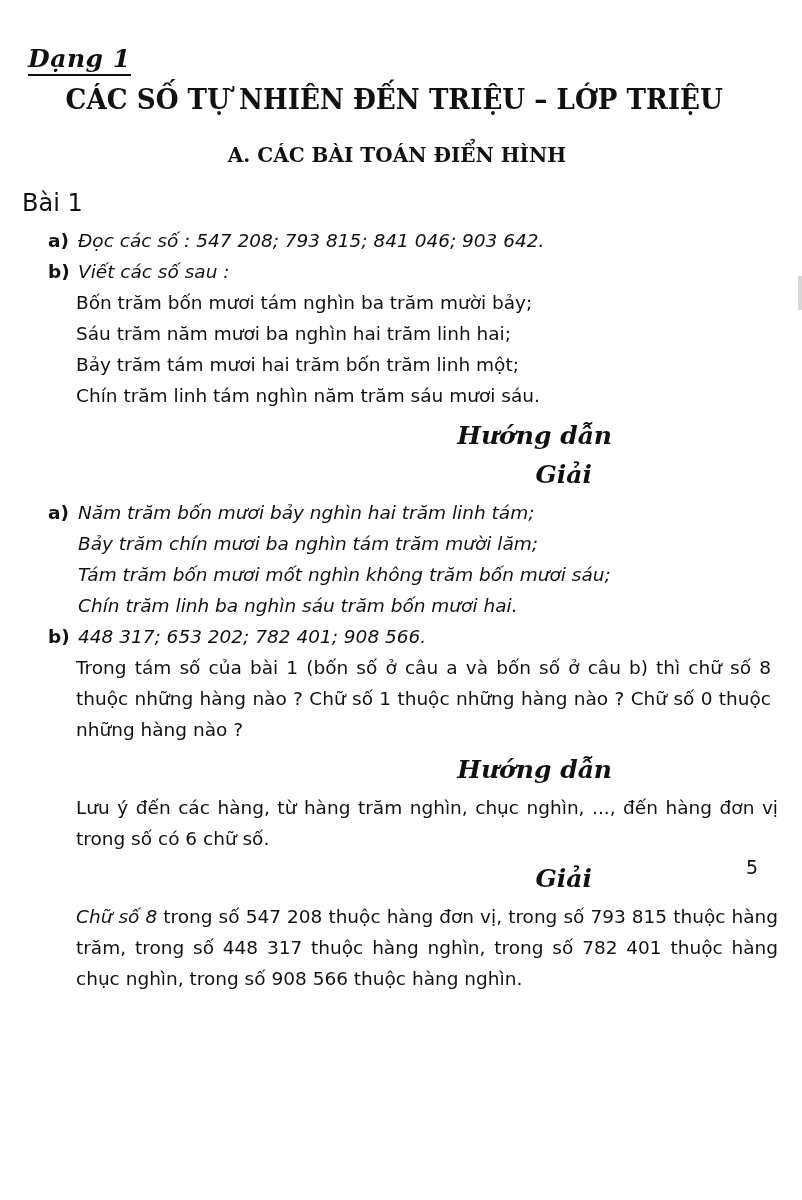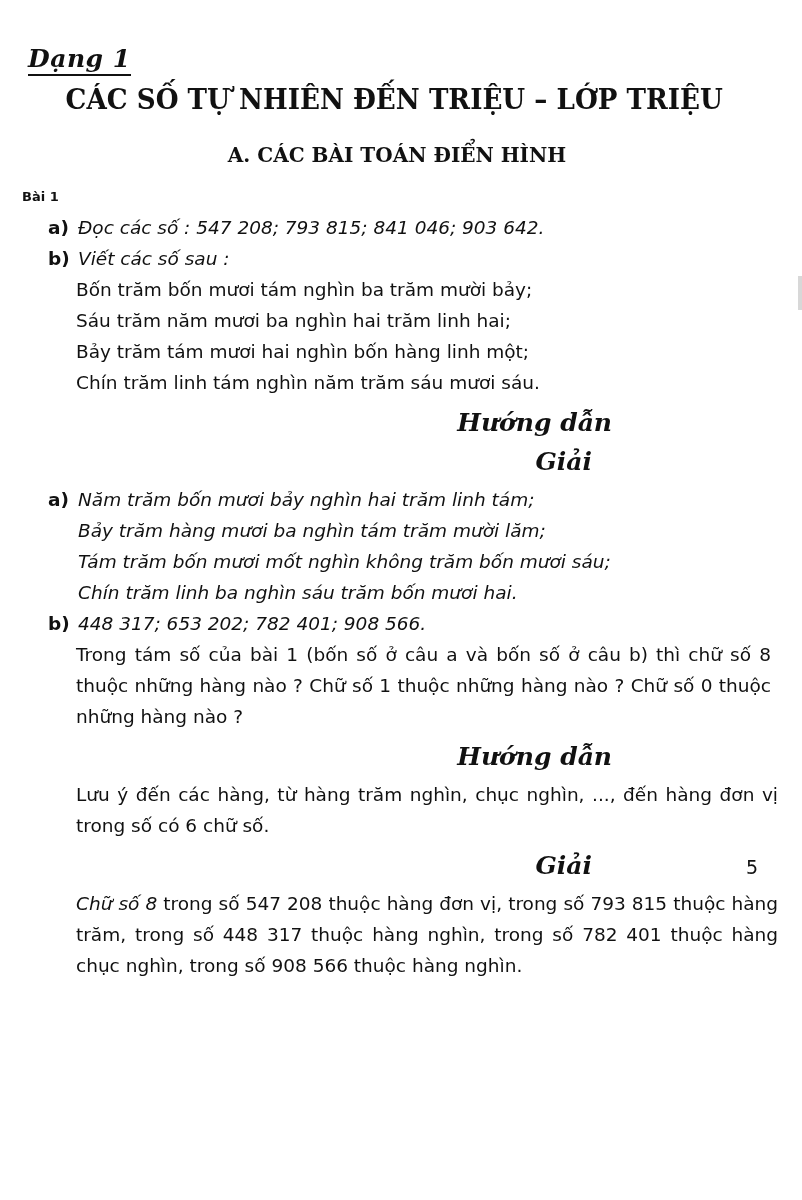--- a/index.html
+++ b/index.html
@@ -63,22 +63,22 @@
     font-weight: bold;
     font-size: 20px;
     text-align: center;
     margin: 28px 0 0 0;
     padding-right: 10px;
   }
 
   
   .exercise-label {
     font-family: "DejaVu Sans", sans-serif;
-    font-weight: bold;
-    font-size: 13px;
+    font-weight: normal;
+    font-size: 24px;
     margin: 22px 0 8px 0;
   }
   .para {
     font-size: 18.5px;
     line-height: 31px;
     margin: 0 0 0 0;
     text-align: justify;
   }
   .indent {
     margin-left: 54px;
@@ -167,34 +167,34 @@
     </div>
 
     <div class="item">
       <span class="marker">b)</span>
       <span class="itembody">Viết các số sau :</span>
     </div>
 
     <div class="para indent">
       <span class="line">Bốn trăm bốn mươi tám nghìn ba trăm mười bảy;</span>
       <span class="line">Sáu trăm năm mươi ba nghìn hai trăm linh hai;</span>
-      <span class="line">Bảy trăm tám mươi hai nghìn bốn hàng linh một;</span>
+      <span class="line">Bảy trăm tám mươi hai trăm bốn trăm linh một;</span>
       <span class="line">Chín trăm linh tám nghìn năm trăm sáu mươi sáu.</span>
     </div>
 
     <div class="subhead">Hướng dẫn</div>
 
 
     <div class="subhead giai">Giải</div>
 
     <div class="item">
       <span class="marker">a)</span>
       <span class="itembody">
         <span class="line">Năm trăm bốn mươi bảy nghìn hai trăm linh tám;</span>
-        <span class="line">Bảy trăm hàng mươi ba nghìn tám trăm mười lăm;</span>
+        <span class="line">Bảy trăm chín mươi ba nghìn tám trăm mười lăm;</span>
         <span class="line">Tám trăm bốn mươi mốt nghìn không trăm bốn mươi sáu;</span>
         <span class="line">Chín trăm linh ba nghìn sáu trăm bốn mươi hai.</span>
       </span>
     </div>
 
     <div class="item">
       <span class="marker">b)</span>
       <span class="itembody nums">448 317;     653 202;     782 401;     908 566.</span>
     </div>
 

